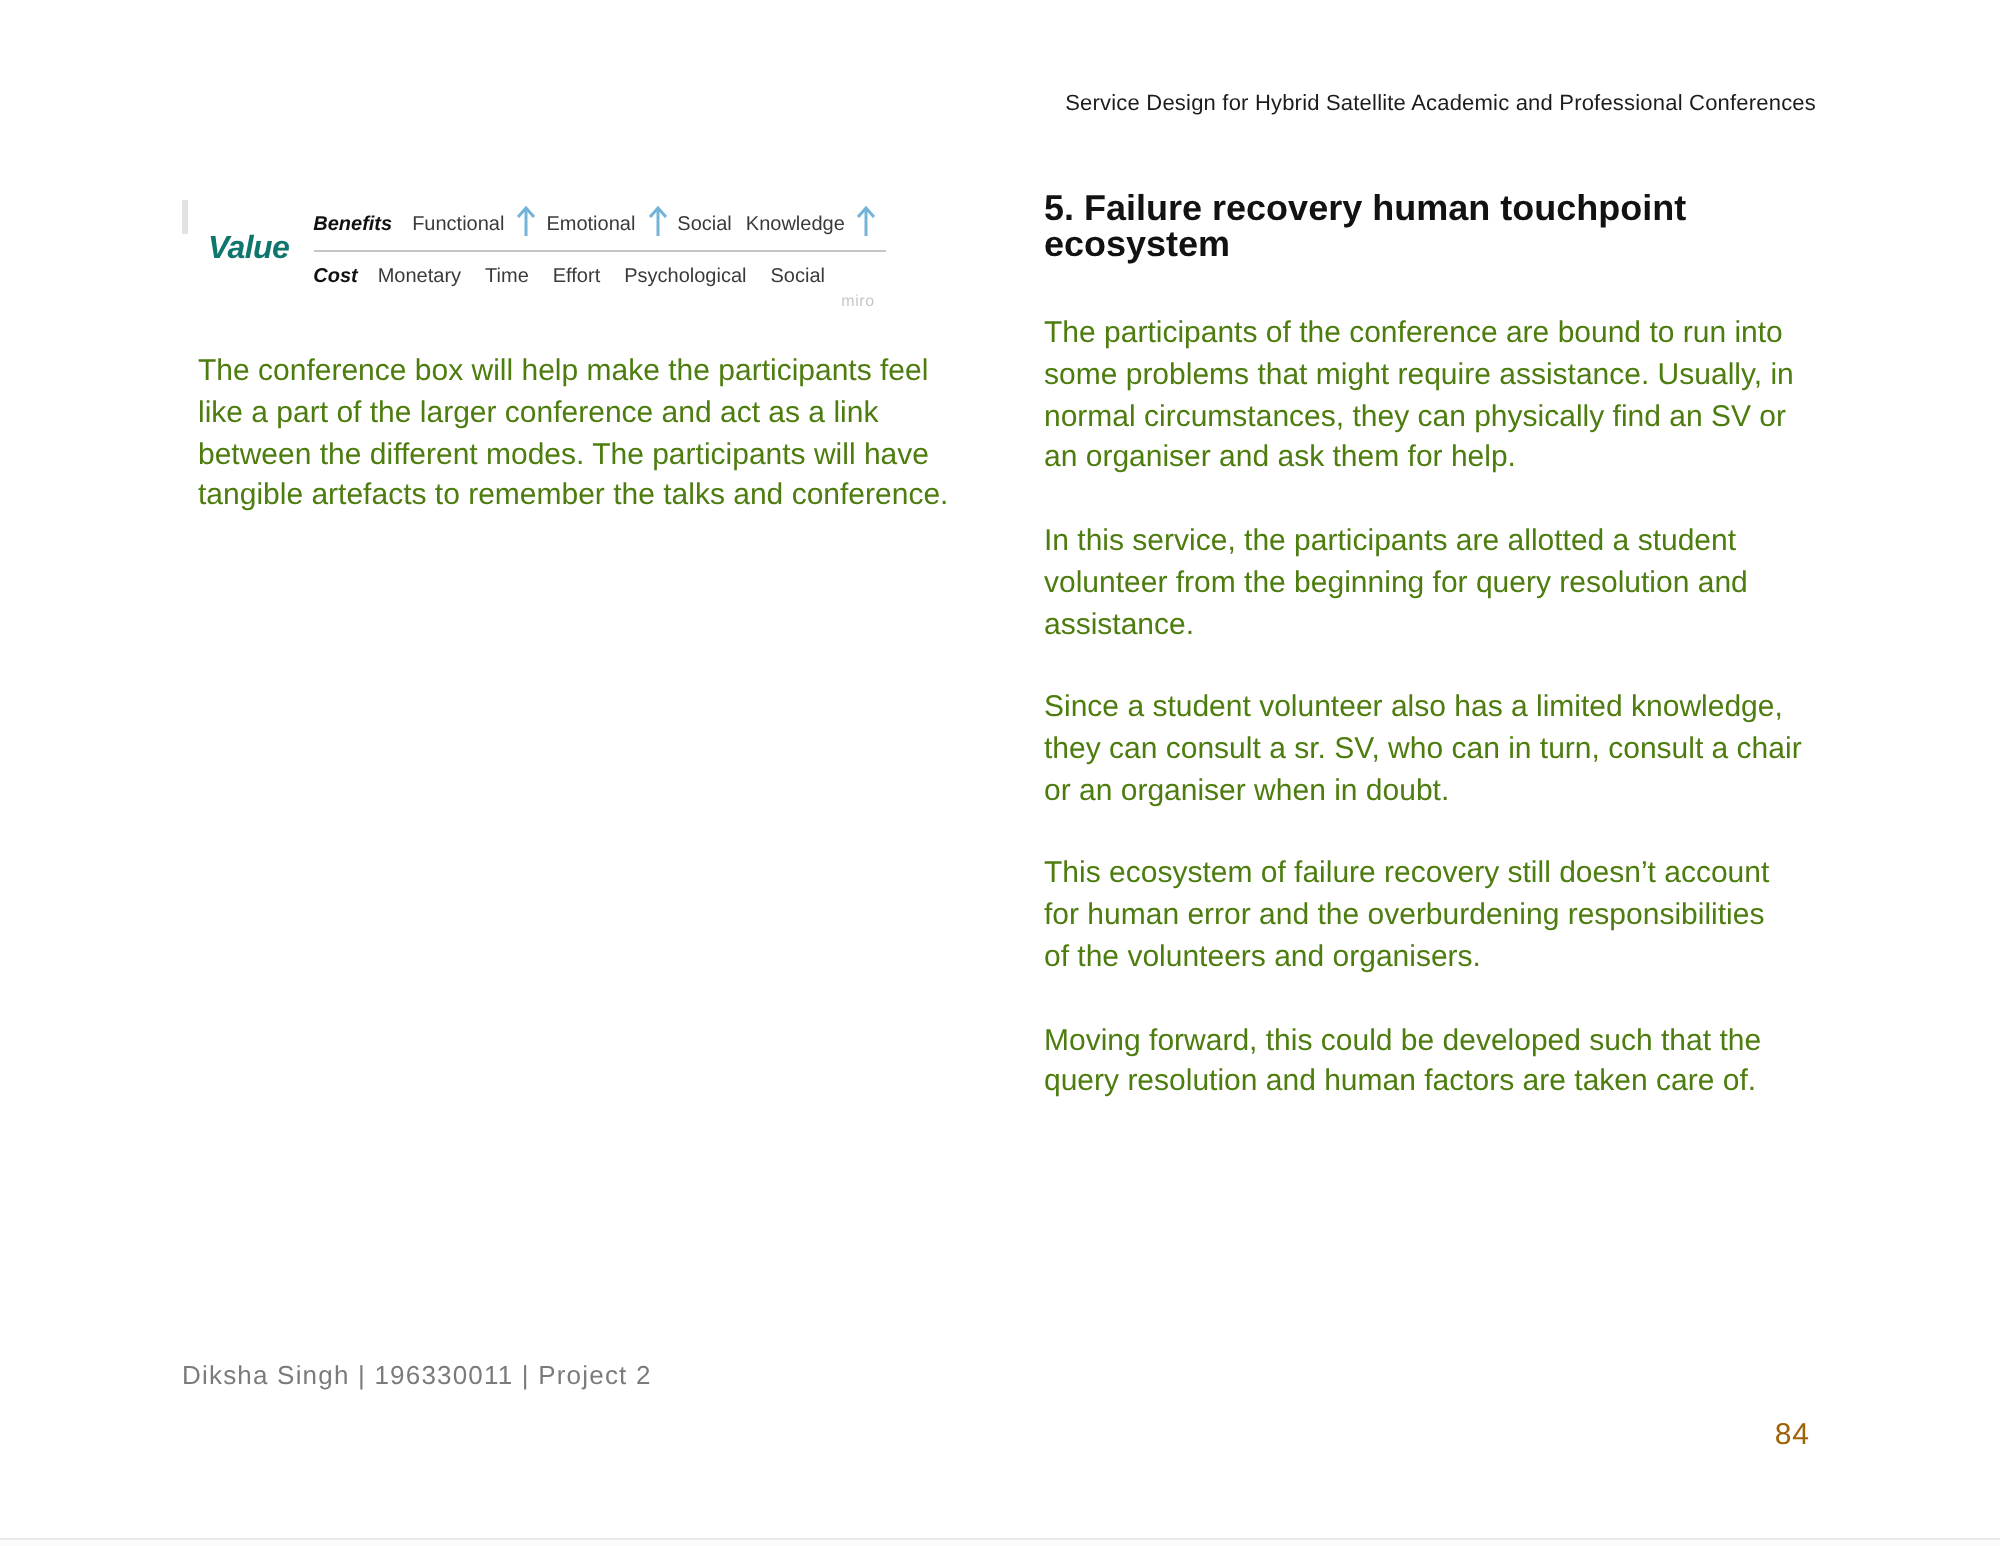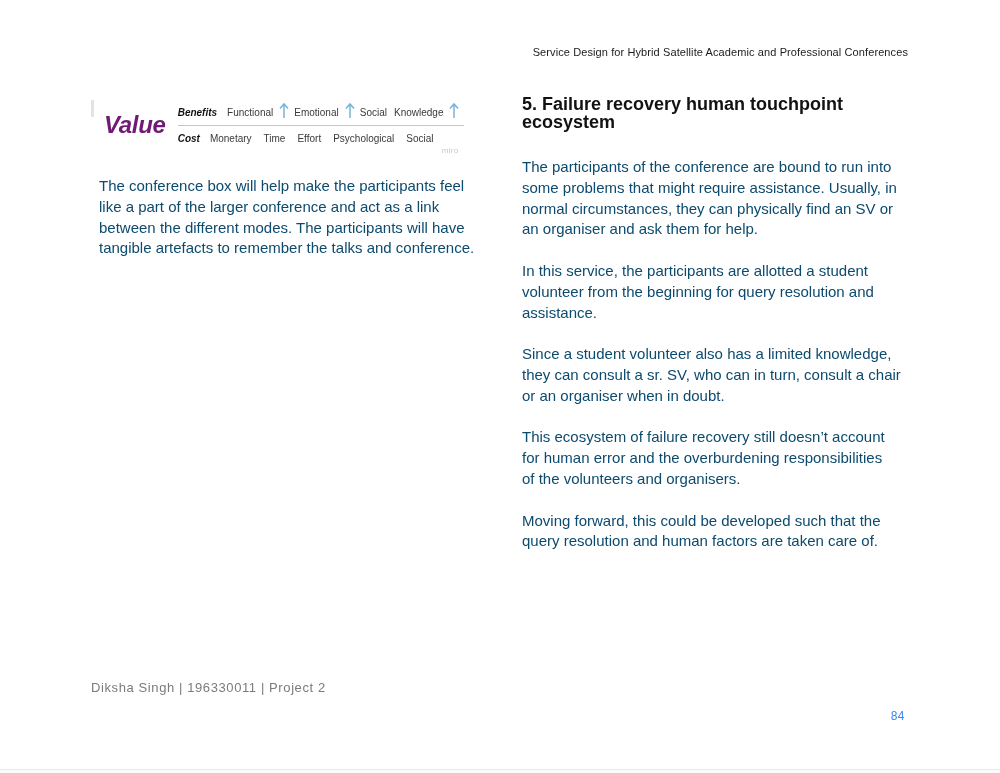--- a/index.html
+++ b/index.html
@@ -22,57 +22,57 @@
   
   .crop-artifact {
     position: absolute; left: 91px; top: 100px;
     width: 3px; height: 17px; background: #e3e3e3;
   }
   .value-figure {
     position: absolute; left: 104px; top: 102px;
     display: flex; align-items: center;
   }
   .value-word {
-    font-size: 24px; font-weight: 700; font-style: italic;
-    color: #701a75; letter-spacing: -0.3px; margin-right: 7px;
+    font-size: 16px; font-weight: 700; font-style: italic;
+    color: #0f766e; letter-spacing: -0.3px; margin-right: 7px;
   }
   .fraction { position: relative; padding-left: 5px; }
   .frac-row { display: flex; align-items: flex-end; line-height: 18px; font-size: 10px; color: #3a3a3a; white-space: nowrap; }
   .frac-title { font-weight: 700; font-style: italic; color: #111; margin-right: 10px; }
   .num .w { margin-right: 7px; }
   .den .w { margin-right: 12px; }
   .den .w:last-child { margin-right: 0; }
   .up-arrow { margin: 0 5px 3px -1px; flex: 0 0 auto; }
   .frac-bar { border-top: 1.5px solid #c6c6c6; margin: 3px 0 4px; }
   .miro-watermark {
     position: absolute; right: 6px; bottom: -7px;
     font-size: 8px; color: #c7c7c7; letter-spacing: 0.3px;
   }
 
   
   .body-text {
-    font-size: 15px; line-height: 20.8px; color: #0c4a6e;
+    font-size: 15px; line-height: 20.8px; color: #4d7c0f;
     white-space: pre-line;
   }
   .left-para { position: absolute; left: 99px; top: 176px; width: 415px; }
   .right-col { position: absolute; left: 522px; top: 95px; width: 392px; }
   .right-col h2 {
     font-size: 18px; font-weight: 700; color: #121212;
     margin: 0 0 26px 0; line-height: 18px;
   }
   .right-col p { margin: 0 0 20.8px 0; }
 
   
   .footer-author {
     position: absolute; left: 91px; top: 680px;
     font-size: 13px; letter-spacing: 0.6px; color: #7b7b7b;
   }
   .page-number {
     position: absolute; right: 95px; top: 709px;
-    font-size: 12px; color: #3b82f6; letter-spacing: 0.5px;
+    font-size: 15px; color: #a16207; letter-spacing: 0.5px;
   }
 
   
   .bottom-edge-line {
     position: absolute; left: 0; right: 0; top: 769px;
     height: 1px; background: #eaeaea;
   }
   .bottom-strip {
     position: absolute; left: 0; right: 0; top: 770px; bottom: 0;
     background: #fbfbfb;

